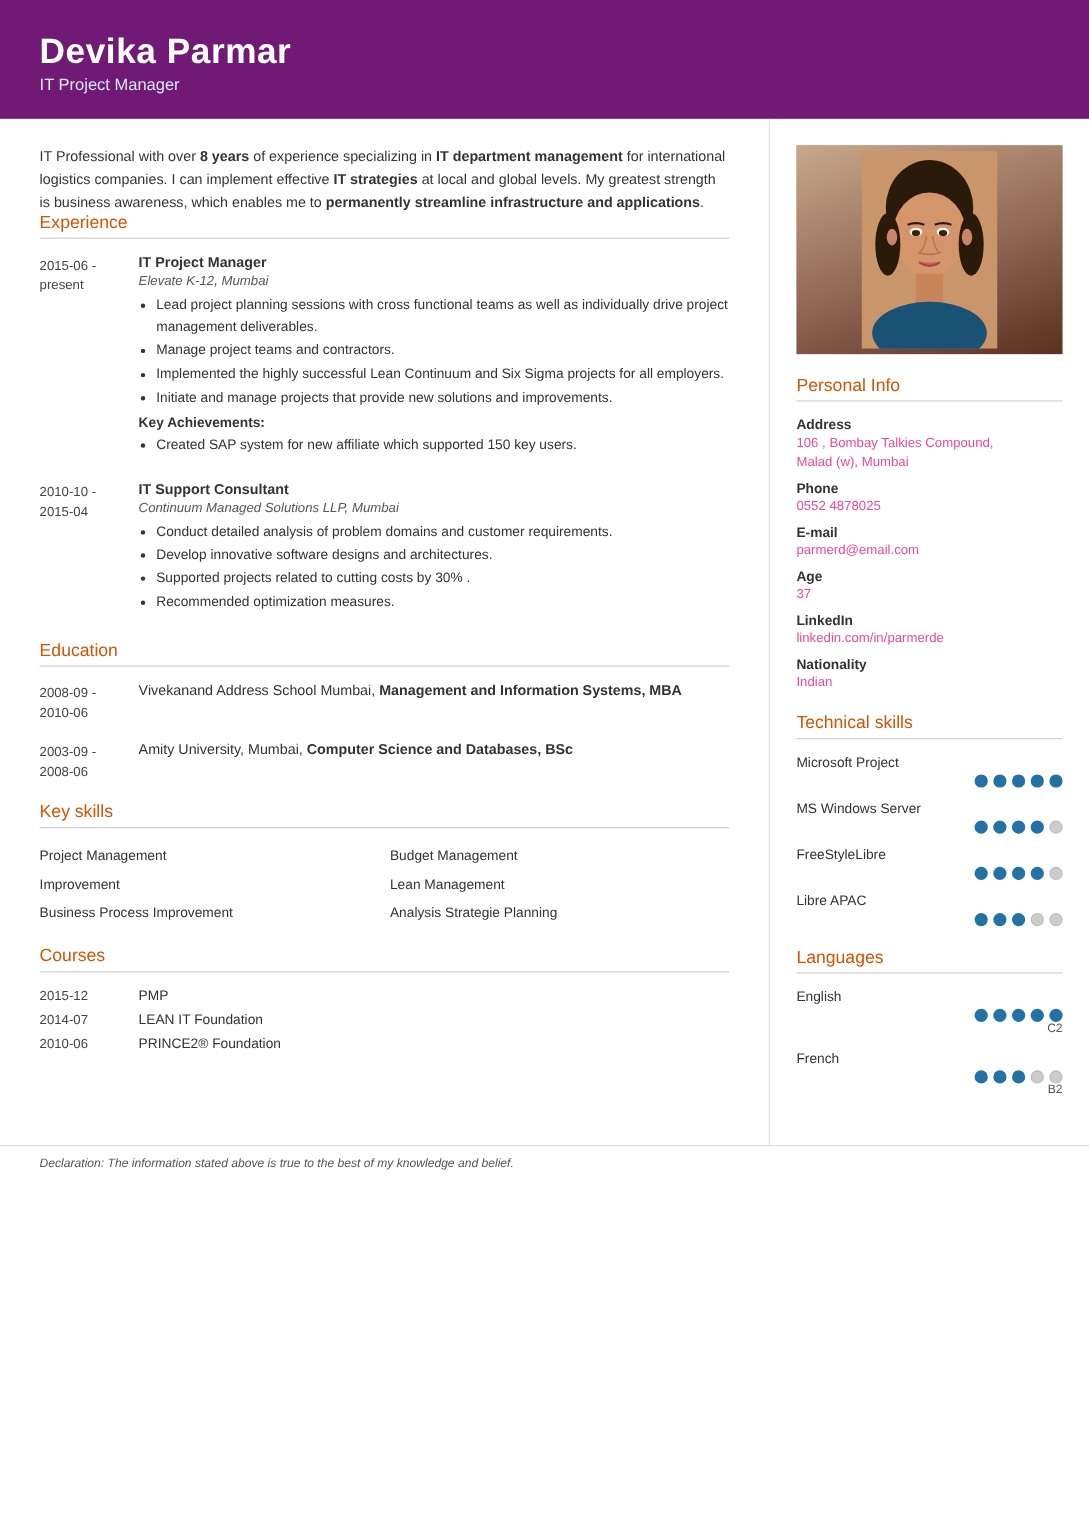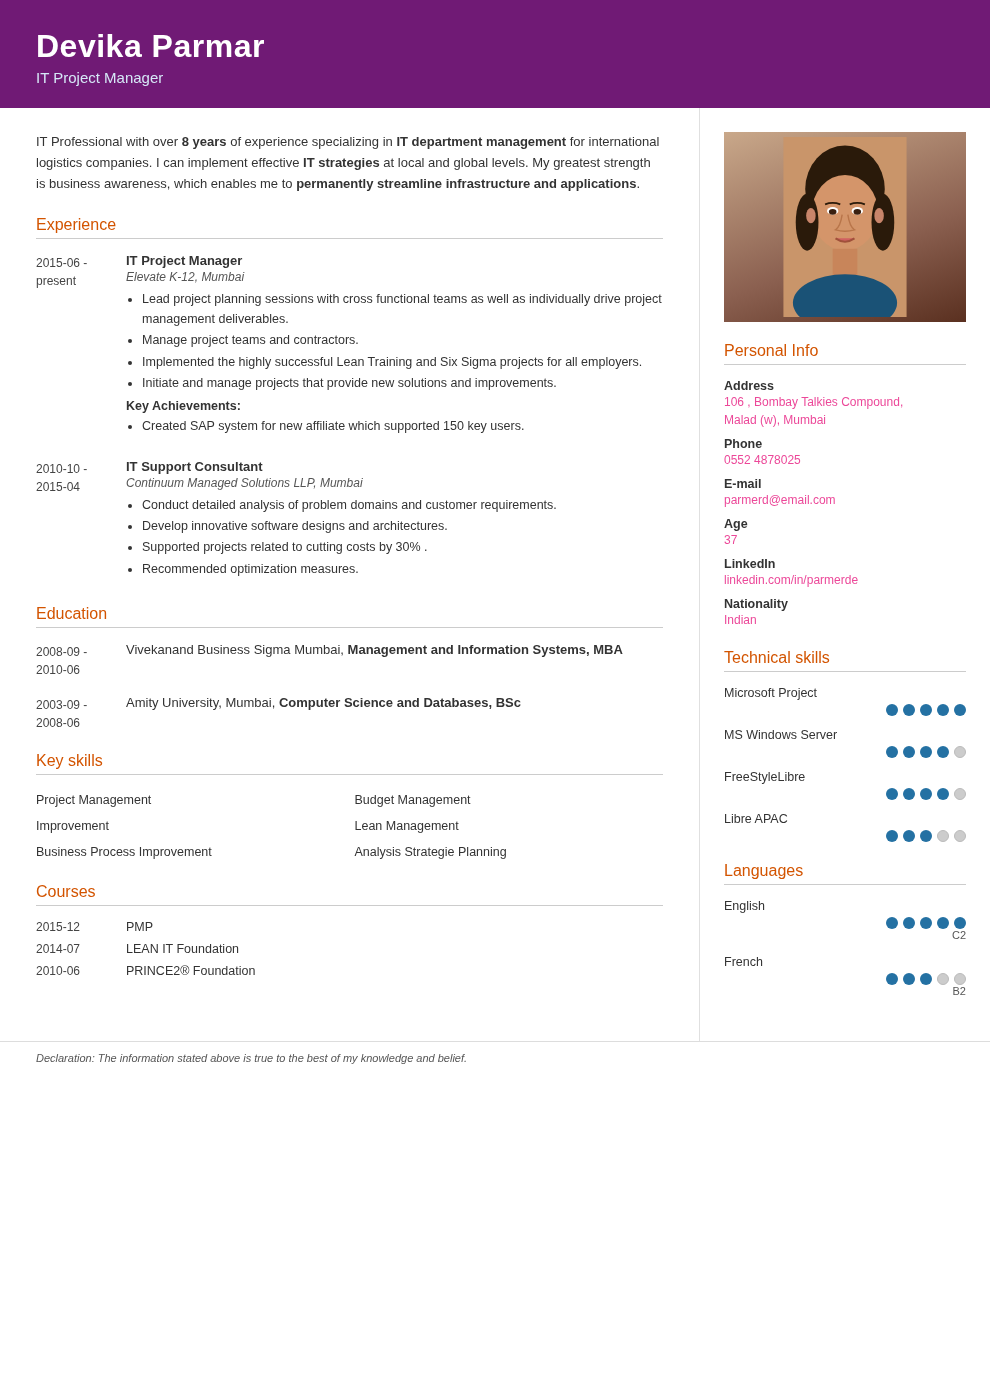--- a/index.html
+++ b/index.html
@@ -46,21 +46,20 @@
     
     .right-col {
       width: 290px;
       padding: 24px 24px 24px 24px;
     }
 
     
     .summary {
       font-size: 13px;
       line-height: 1.6;
-      margin-bottom: 22px;
       color: #333;
     }
 
     
     .section-title {
       font-size: 16px;
       font-weight: 400;
       color: #d35400;
       border-bottom: 1px solid #ccc;
       padding-bottom: 4px;
@@ -251,21 +250,21 @@
       <div class="section-title">Experience</div>
 
       <div class="entry">
         <div class="entry-date">2015-06 -<br>present</div>
         <div class="entry-content">
           <div class="job-title">IT Project Manager</div>
           <div class="company">Elevate K-12, Mumbai</div>
           <ul>
             <li>Lead project planning sessions with cross functional teams as well as individually drive project management deliverables.</li>
             <li>Manage project teams and contractors.</li>
-            <li>Implemented the highly successful Lean Training and Six Sigma projects for all employers.</li>
+            <li>Implemented the highly successful Lean Continuum and Six Sigma projects for all employers.</li>
             <li>Initiate and manage projects that provide new solutions and improvements.</li>
           </ul>
           <div class="key-achievements">Key Achievements:</div>
           <ul>
             <li>Created SAP system for new affiliate which supported 150 key users.</li>
           </ul>
         </div>
       </div>
 
       <div class="entry">
@@ -282,21 +281,21 @@
         </div>
       </div>
     </div>
 
     <div class="section">
       <div class="section-title">Education</div>
 
       <div class="entry">
         <div class="entry-date">2008-09 -<br>2010-06</div>
         <div class="entry-content">
-          <span>Vivekanand Business Sigma Mumbai, </span><strong>Management and Information Systems, MBA</strong>
+          <span>Vivekanand Address School Mumbai, </span><strong>Management and Information Systems, MBA</strong>
         </div>
       </div>
 
       <div class="entry">
         <div class="entry-date">2003-09 -<br>2008-06</div>
         <div class="entry-content">
           <span>Amity University, Mumbai, </span><strong>Computer Science and Databases, BSc</strong>
         </div>
       </div>
     </div>

